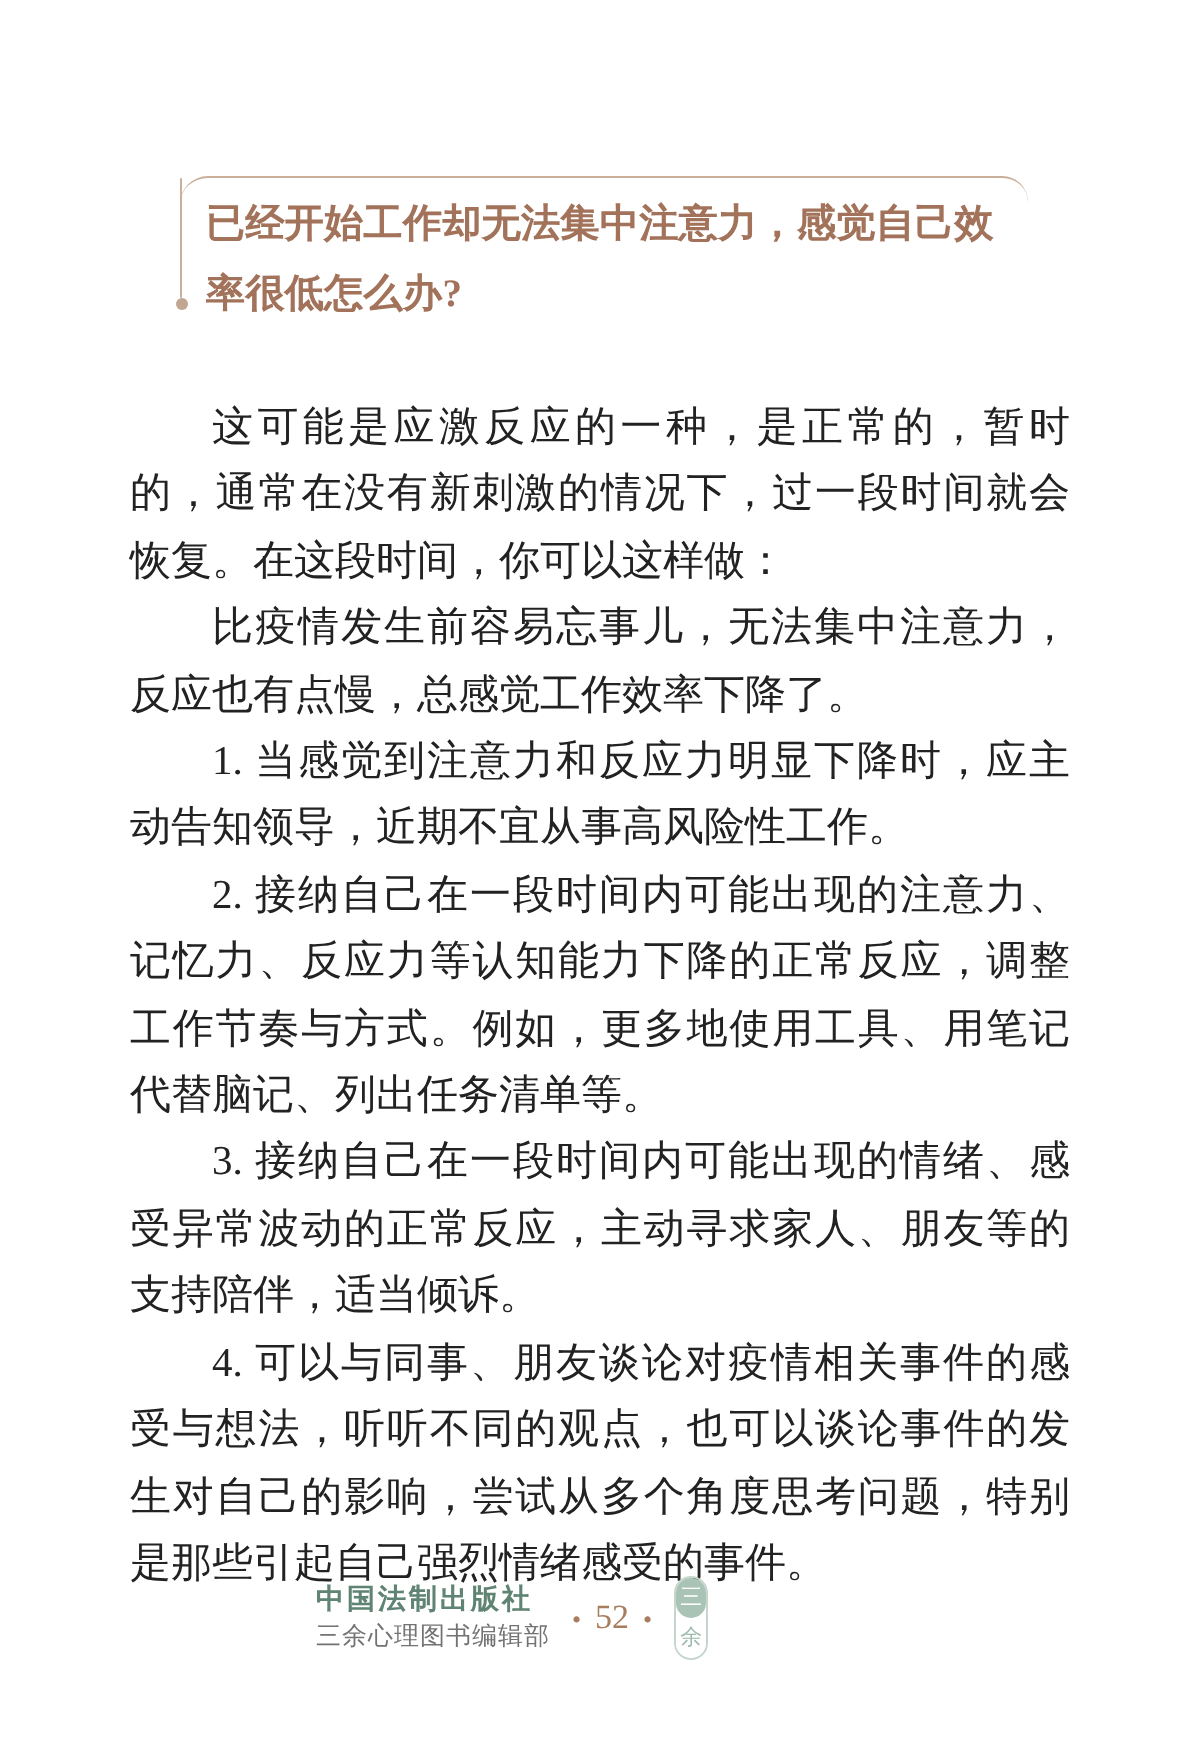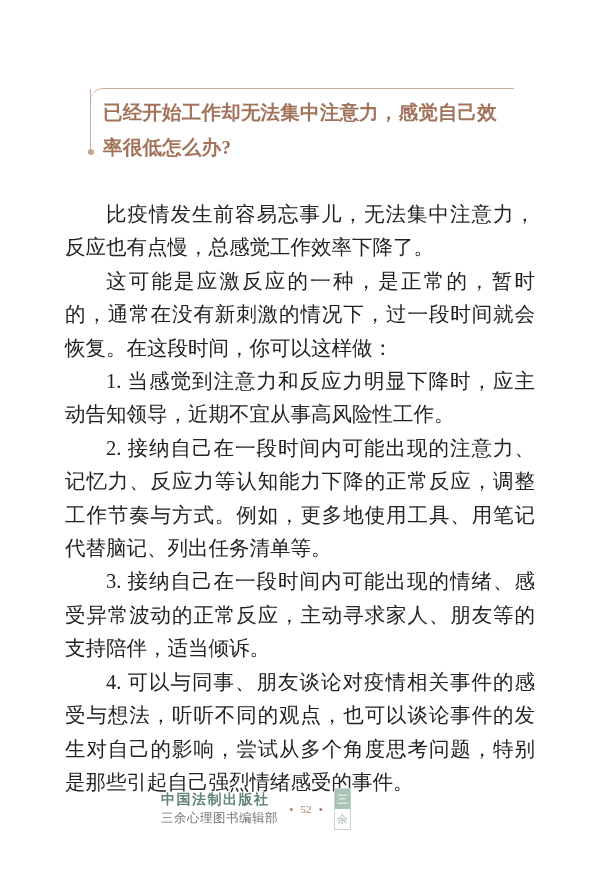--- a/index.html
+++ b/index.html
@@ -1,15 +1,15 @@
 <!DOCTYPE html>
 <html><head>
 <meta charset="utf-8">
 <style>
-  * { margin: 0; padding: 0; box-sizing: border-box; }
+  * { margin: 0; padding: 0; box-sizing: border-box; border-radius: 13px; }
   html, body { background: #ffffff; }
   .page {
     position: relative;
     width: 600px;
     height: 869px;
     background: #ffffff;
     overflow: hidden;
     font-family: "Liberation Serif", "DejaVu Serif", serif;
   }
 
@@ -100,21 +100,21 @@
     display: flex;
     align-items: center;
     gap: 7px;
     color: #a87d5e;
   }
   .pagenum .dot {
     font-size: 13px;
     line-height: 1;
   }
   .pagenum .num {
-    font-size: 11px;
+    font-size: 17px;
     font-family: "Liberation Serif", "DejaVu Serif", serif;
   }
   .seal {
     width: 17px;
     height: 42px;
     border: 1px solid #c6d6cd;
     display: flex;
     flex-direction: column;
     font-family: "Liberation Sans", "DejaVu Sans", sans-serif;
   }
@@ -140,22 +140,22 @@
 
 <div class="page">
 
   <div class="title-frame">
     <span class="left-rule"></span>
     <span class="end-dot"></span>
     <h1 class="title-text">已经开始工作却无法集中注意力，感觉自己效率很低怎么办?</h1>
   </div>
 
   <div class="body-text">
+    <p>这可能是应激反应的一种，是正常的，暂时的，通常在没有新刺激的情况下，过一段时间就会恢复。在这段时间，你可以这样做：</p>
     <p>比疫情发生前容易忘事儿，无法集中注意力，反应也有点慢，总感觉工作效率下降了。</p>
-    <p>这可能是应激反应的一种，是正常的，暂时的，通常在没有新刺激的情况下，过一段时间就会恢复。在这段时间，你可以这样做：</p>
     <p>1. 当感觉到注意力和反应力明显下降时，应主动告知领导，近期不宜从事高风险性工作。</p>
     <p>2. 接纳自己在一段时间内可能出现的注意力、记忆力、反应力等认知能力下降的正常反应，调整工作节奏与方式。例如，更多地使用工具、用笔记代替脑记、列出任务清单等。</p>
     <p>3. 接纳自己在一段时间内可能出现的情绪、感受异常波动的正常反应，主动寻求家人、朋友等的支持陪伴，适当倾诉。</p>
     <p>4. 可以与同事、朋友谈论对疫情相关事件的感受与想法，听听不同的观点，也可以谈论事件的发生对自己的影响，尝试从多个角度思考问题，特别是那些引起自己强烈情绪感受的事件。</p>
   </div>
 
   <div class="footer">
     <div class="publisher">
       <div class="pub-name">中国法制出版社</div>
       <div class="pub-dept">三余心理图书编辑部</div>

